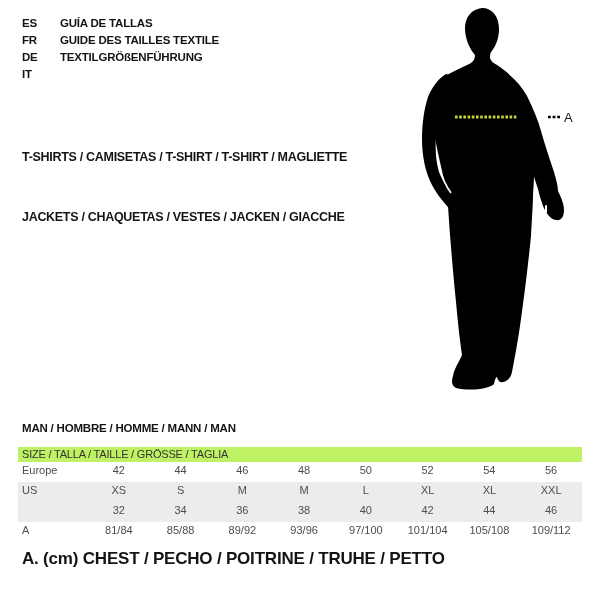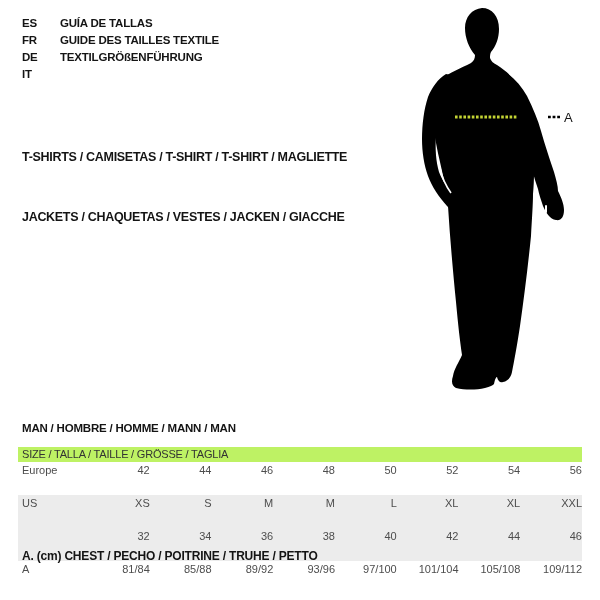--- a/index.html
+++ b/index.html
@@ -18,25 +18,25 @@
   .figure-wrap { position:absolute; left:390px; top:0; width:210px; height:400px; }
   .figure-wrap svg { display:block; }
   .measure-letter { font-family:"Liberation Sans", sans-serif; font-size:13px; fill:#141414; }
   
   .section-title { position:absolute; left:22px; top:422px; font-weight:bold; font-size:11.5px; letter-spacing:-0.2px; white-space:nowrap; }
   .size-table { position:absolute; left:18px; top:447px; width:564px; }
   .thead {
     background:#bef264; color:#333333; height:15px; line-height:15px;
     padding-left:4px; font-size:11px; letter-spacing:-0.2px; white-space:nowrap;
   }
-  .trow { display:grid; grid-template-columns:70px repeat(8, 1fr); height:33px; line-height:16px; font-size:11px; color:#4d4d4d; }
+  .trow { display:grid; grid-template-columns:70px repeat(8, 1fr); height:20px; line-height:16px; font-size:11px; color:#4d4d4d; }
   .trow.gray { background:#ececec; }
   .tlabel { padding-left:4px; text-align:left; }
-  .tcell { text-align:right; }
-  .footnote { position:absolute; left:22px; top:549px; font-weight:bold; font-size:12px; letter-spacing:-0.2px; white-space:nowrap; }
+  .tcell { text-align:center; }
+  .footnote { position:absolute; left:22px; top:549px; font-weight:bold; font-size:17px; letter-spacing:-0.2px; white-space:nowrap; }
 </style>
 </head>
 <body>
 
 <div class="lang-list">
   <div class="lang-row">
     <span class="lang-code">ES</span>
     <span class="lang-label">GUÍA DE TALLAS</span>
   </div>
   <div class="lang-row">

